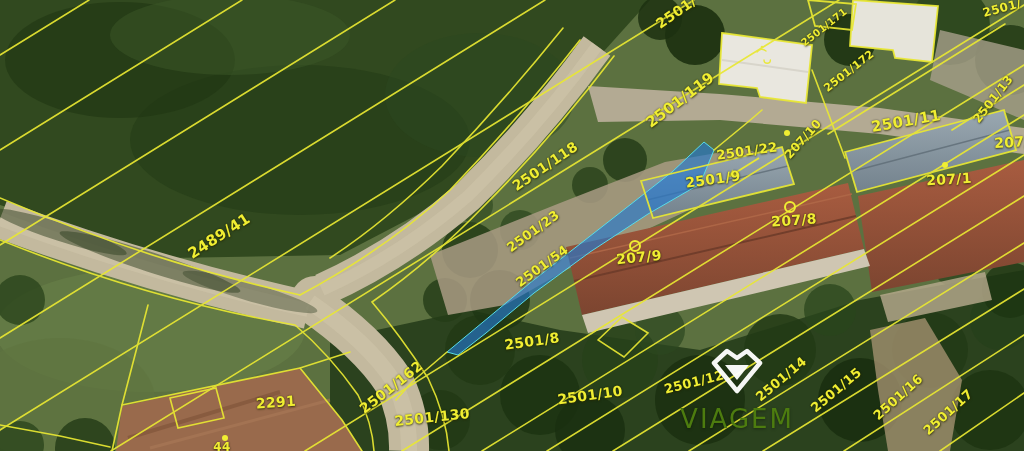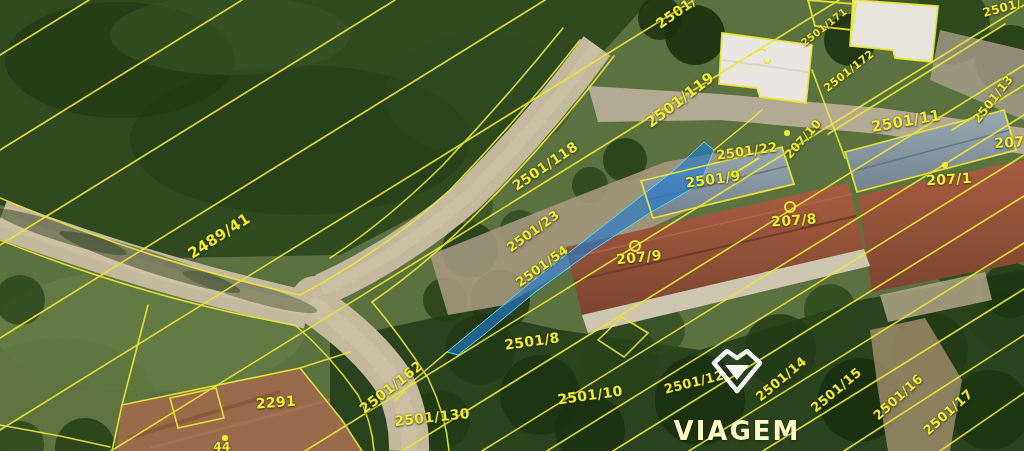--- a/index.html
+++ b/index.html
@@ -8,21 +8,21 @@
   #base-svg{position:absolute;left:0;top:0;}
   #labels-layer{position:absolute;left:0;top:0;width:100%;height:100%;pointer-events:none;}
   .plabel{position:absolute;white-space:nowrap;font-weight:700;color:#f0ee32;
           text-shadow:0 1px 2px rgba(45,45,0,.75),0 0 2px rgba(0,0,0,.45);
           letter-spacing:.3px;}
   #markers-layer{position:absolute;left:0;top:0;width:100%;height:100%;pointer-events:none;}
   .pmark{position:absolute;transform:translate(-50%,-50%);}
   .pmark.dot{width:6px;height:6px;border-radius:50%;background:#f0ee32;}
   .pmark.ring{width:8px;height:8px;border-radius:50%;border:2px solid #f0ee32;background:transparent;}
   #logo{position:absolute;left:662px;top:348px;width:150px;text-align:center;}
-  #logo .brand{margin-top:18px;font-size:26px;font-weight:700;letter-spacing:2px;color:#fef9c3;
+  #logo .brand{margin-top:6px;font-size:26px;font-weight:400;letter-spacing:2px;color:#4d7c0f;
                text-shadow:0 1px 3px rgba(0,0,0,.35);}
 </style>
 </head>
 <body>
 
 <div id="stage">
 
 <svg id="base-svg" width="1024" height="451" viewBox="0 0 1024 451">
   <defs>
     <linearGradient id="roofR" x1="0" y1="0" x2="0" y2="1">

